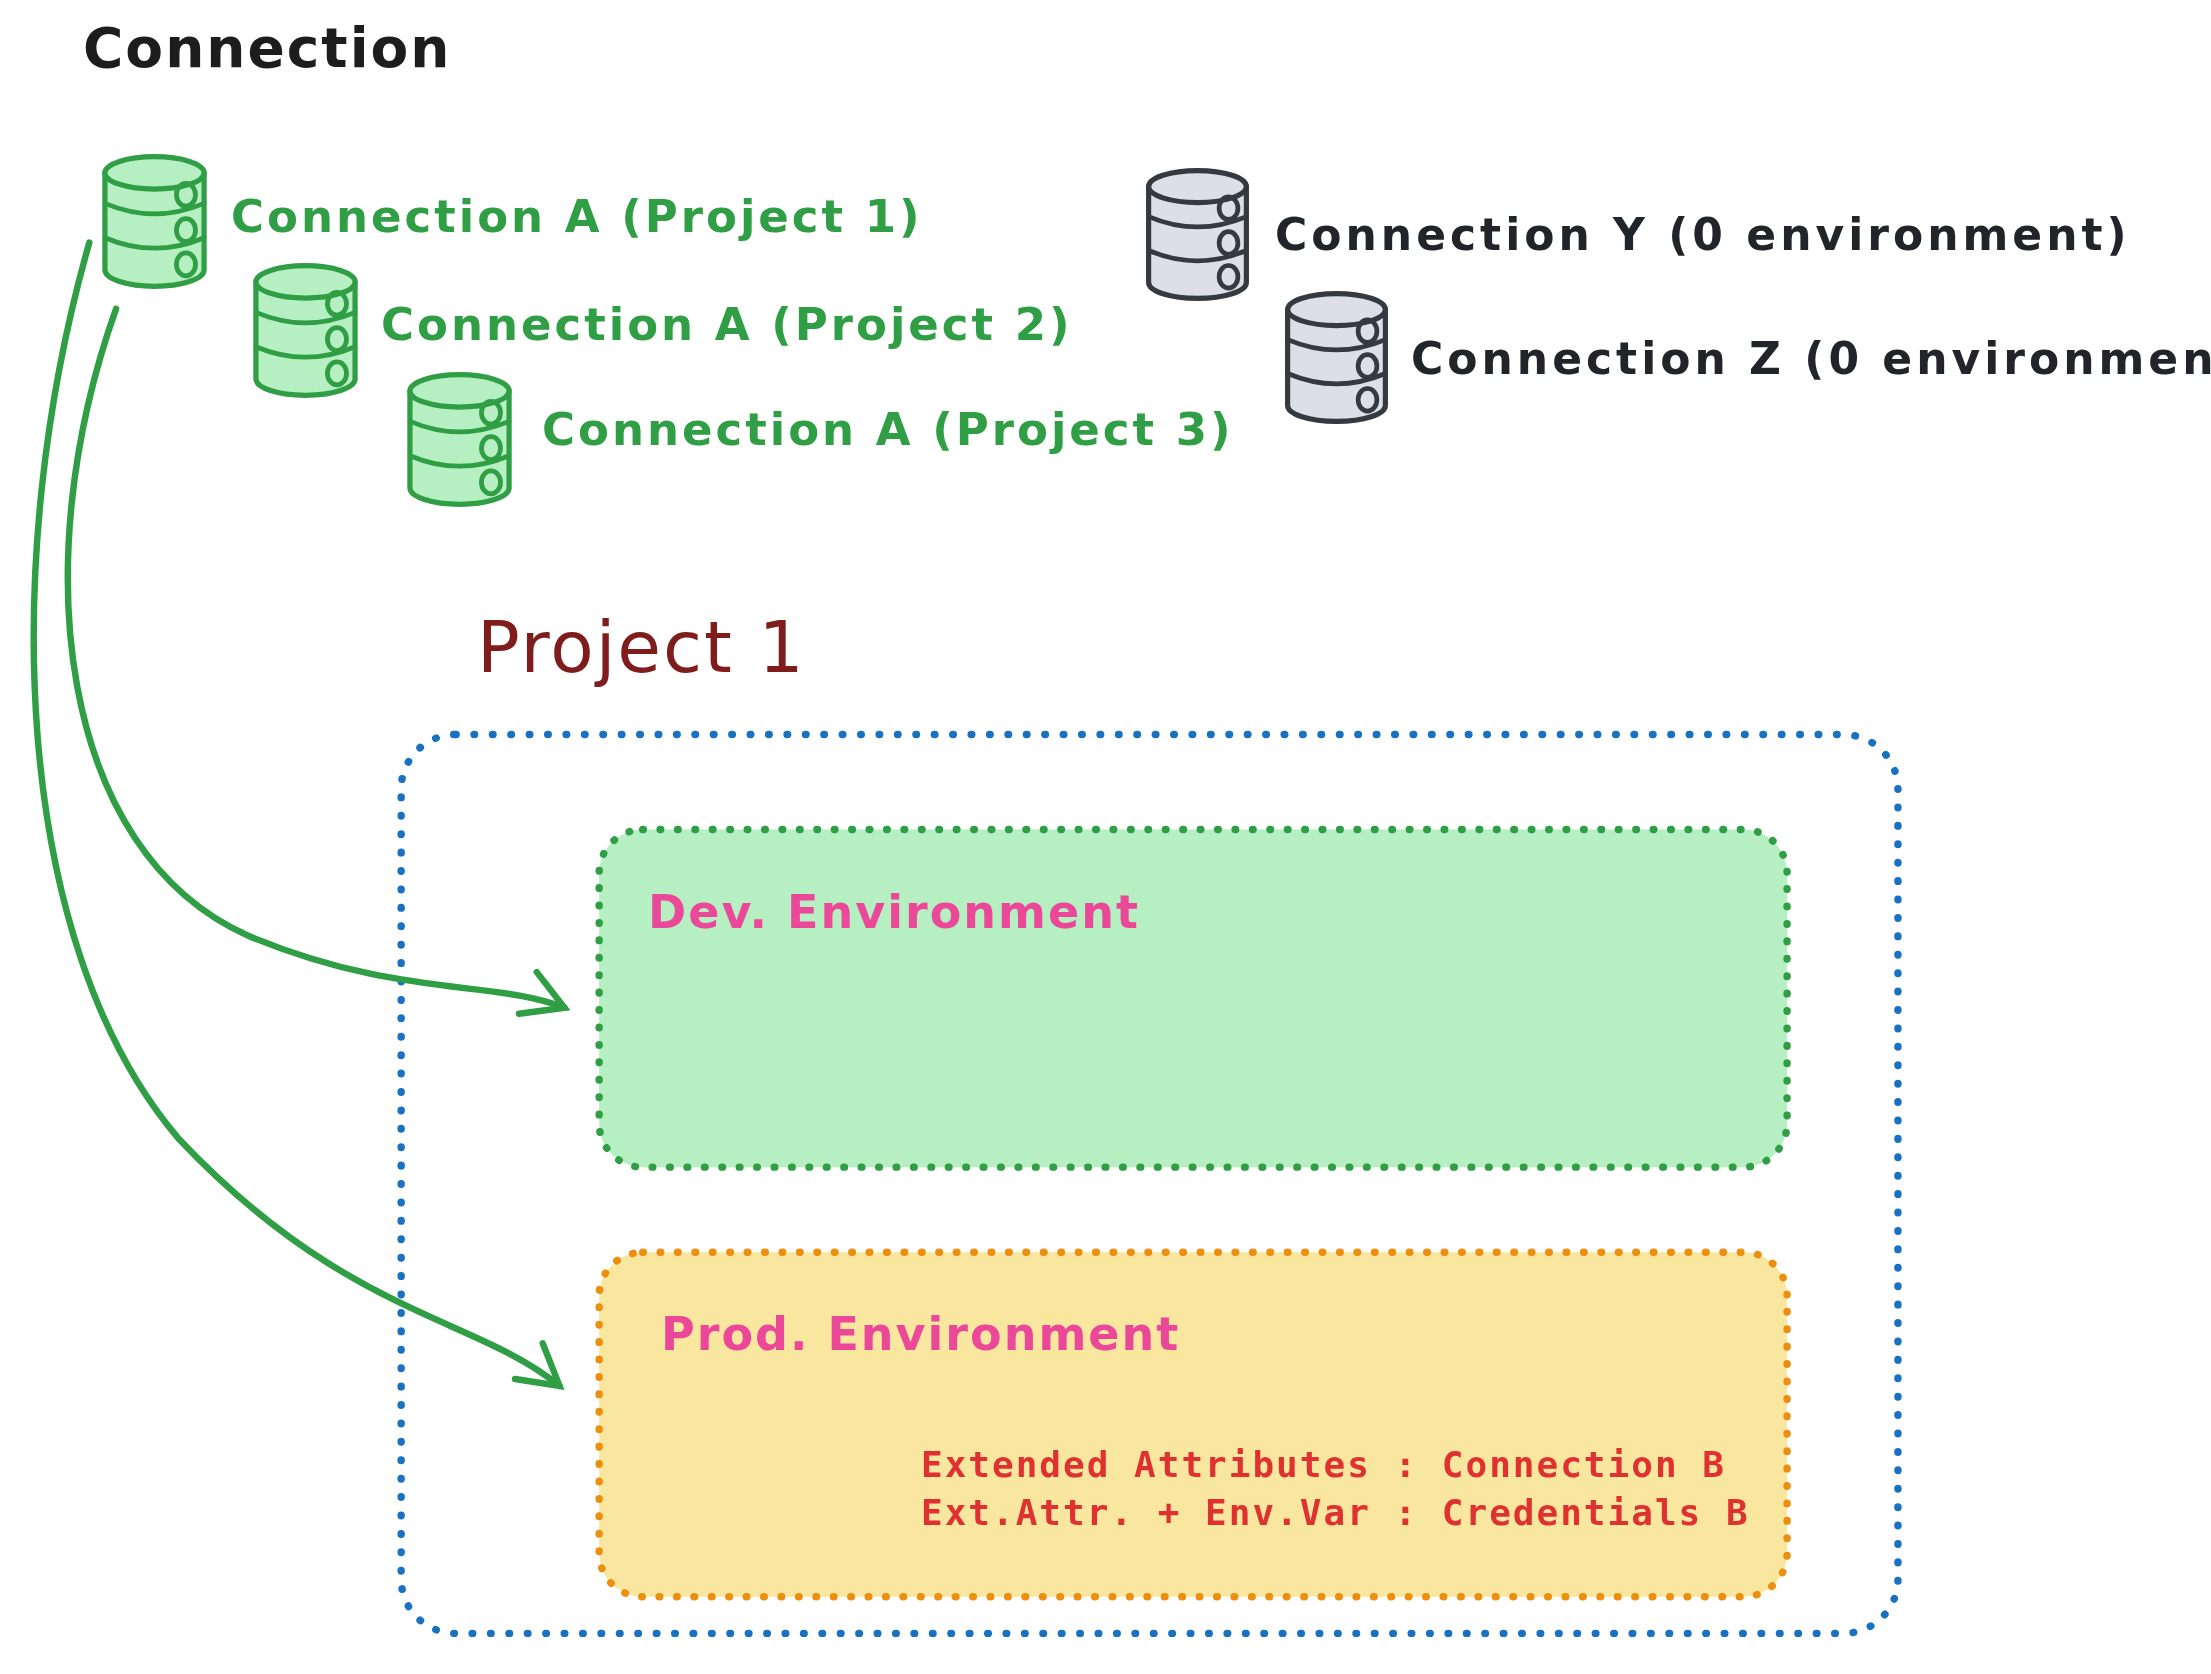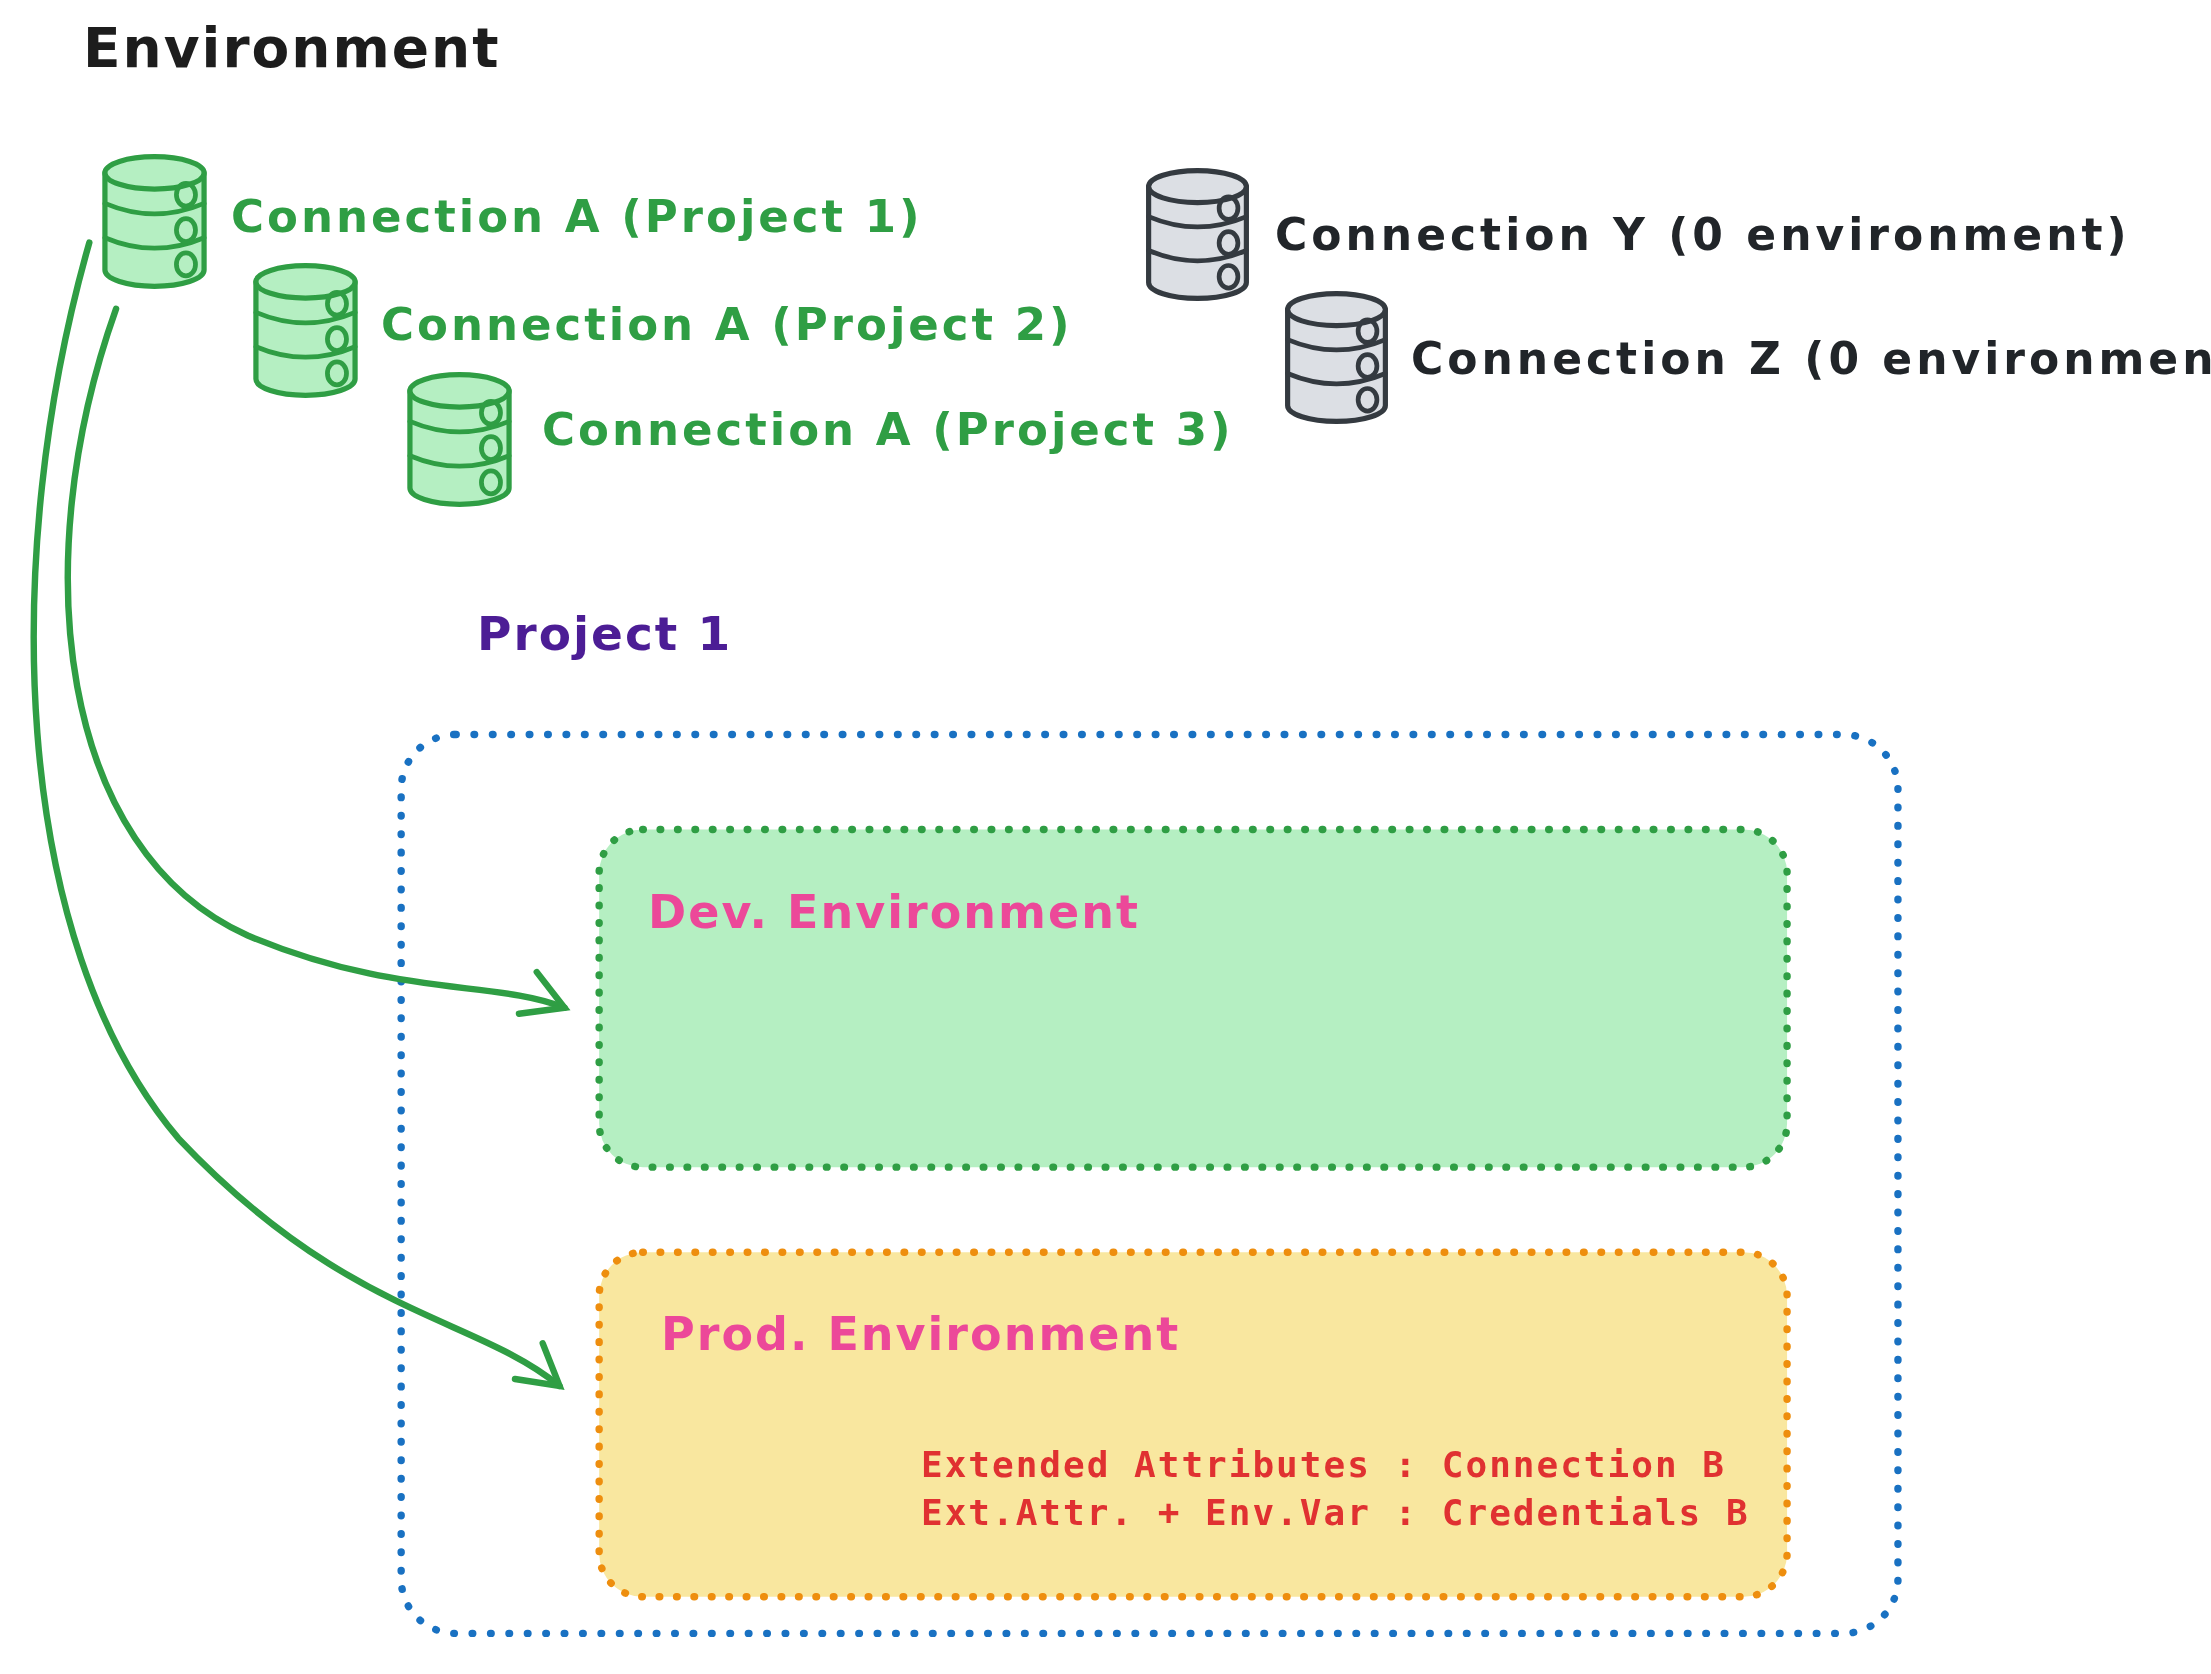--- a/index.html
+++ b/index.html
@@ -11,21 +11,21 @@
     font-family:"DejaVu Sans","Liberation Sans",sans-serif;
   }
   svg{display:block;}
   .layer{position:absolute;left:0;top:0;width:2212px;height:1674px;}
   .abs{position:absolute;}
 
   .hand{font-family:"DejaVu Sans","Liberation Sans",sans-serif;font-weight:600;}
   .mono{font-family:"DejaVu Sans Mono","Liberation Mono",monospace;font-weight:700;}
 
   .diagram-title{left:83px;top:16px;font-size:55px;font-weight:700;color:#1d1d1d;letter-spacing:2px;}
-  .proj-title{left:477px;top:606px;font-size:47px;font-weight:700;color:#4c1d95;letter-spacing:2px;}
+  .proj-title{left:477px;top:606px;font-size:71px;font-weight:400;color:#7f1d1d;letter-spacing:2px;}
 
   .conn-label{font-size:45px;letter-spacing:3px;white-space:nowrap;}
   .conn-green{color:#2f9e44;}
   .conn-dark{color:#212529;font-size:44px;letter-spacing:4px;margin-top:8px;}
 
   .lbl-a1{left:231px;top:190px;}
   .lbl-a2{left:381px;top:298px;text-align:right;}
   .lbl-a3{left:542px;top:403px;}
   .lbl-y{left:1275px;top:201px;}
   .lbl-z{left:1411px;top:325px;}
@@ -81,21 +81,21 @@
       <path d="M117,312 C25,570 60,860 250,945 C400,1008 500,990 570,1018"></path>
       <path d="M524,1024 L570,1018 L542,982"></path>
     </g>
 
     <g stroke="#2f9e44" stroke-width="6.5" fill="none" stroke-linecap="round">
       <path d="M90,245 C0,560 10,950 180,1150 C350,1330 480,1330 565,1400"></path>
       <path d="M520,1393 L565,1400 L548,1357"></path>
     </g>
   </svg>
 
-  <div class="abs hand diagram-title">Environment</div>
+  <div class="abs hand diagram-title">Connection</div>
 
   <svg class="db db-green c1" viewBox="0 0 120 150">
     <use href="#db-cyl"></use>
   </svg>
   <svg class="db db-green c2" viewBox="0 0 120 150">
     <use href="#db-cyl"></use>
   </svg>
   <svg class="db db-green c3" viewBox="0 0 120 150">
     <use href="#db-cyl"></use>
   </svg>

